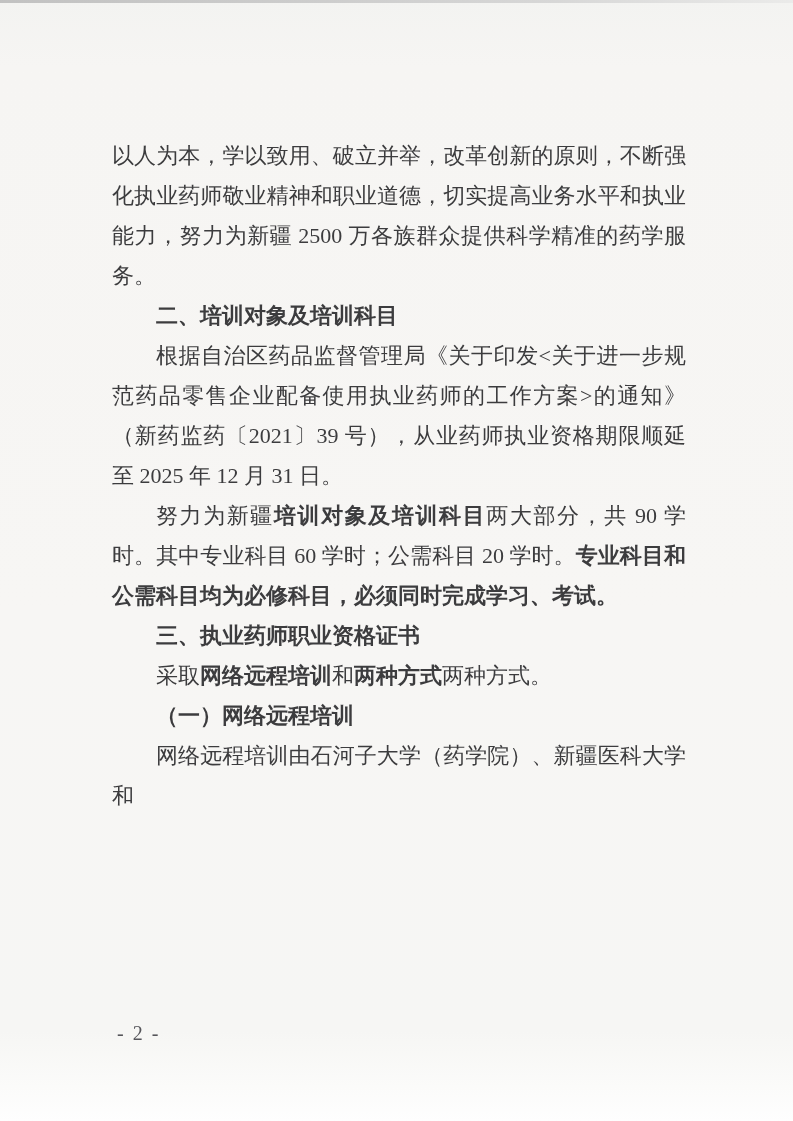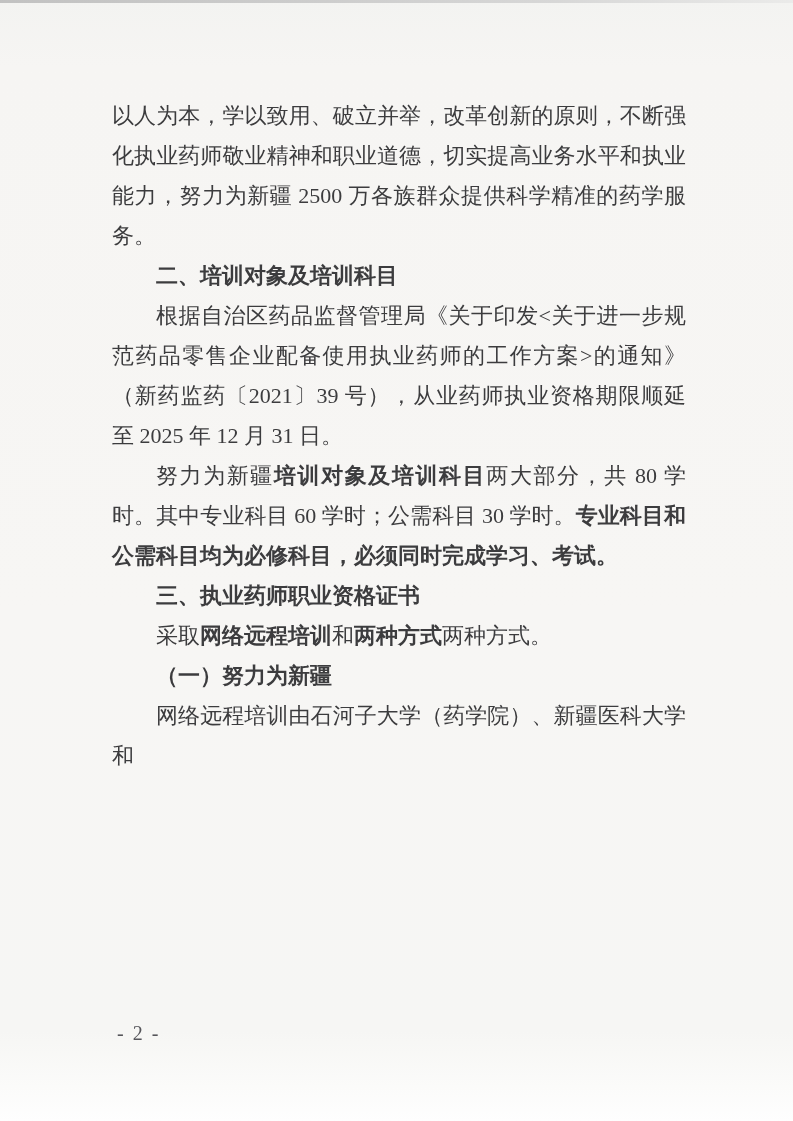--- a/index.html
+++ b/index.html
@@ -48,20 +48,21 @@
     line-height: 40px;
     text-align: justify;
   }
   .doc-body p {
     margin: 0;
     padding: 0;
     text-indent: 2em;
   }
   .doc-body p.no-indent {
     text-indent: 0;
+    margin-top: 40px;
   }
   .run { font-weight: normal; }
   .run.bold { font-weight: bold; }
   .page-footer {
     position: absolute;
     left: 117px;
     top: 1022px;
     font-size: 20px;
     letter-spacing: 2px;
     color: #55555a;
@@ -70,20 +71,20 @@
 </head>
 <body>
 
 <div class="paper"></div>
 <div class="scan-edge-top"></div>
 
 <div class="doc-body">
     <p class="paragraph no-indent"><span class="run">以人为本，学以致用、破立并举，改革创新的原则，不断强化执业药师敬业精神和职业道德，切实提高业务水平和执业能力，努力为新疆 2500 万各族群众提供科学精准的药学服务。</span></p>
     <p class="heading"><span class="run bold">二、培训对象及培训科目</span></p>
     <p class="paragraph"><span class="run">根据自治区药品监督管理局《关于印发&lt;关于进一步规范药品零售企业配备使用执业药师的工作方案&gt;的通知》（新药监药〔2021〕39 号），从业药师执业资格期限顺延至 2025 年 12 月 31 日。</span></p>
-    <p class="paragraph"><span class="run">努力为新疆</span><span class="run bold">培训对象及培训科目</span><span class="run">两大部分，共 80 学时。其中专业科目 60 学时；公需科目 30 学时。</span><span class="run bold">专业科目和公需科目均为必修科目，必须同时完成学习、考试。</span></p>
+    <p class="paragraph"><span class="run">努力为新疆</span><span class="run bold">培训对象及培训科目</span><span class="run">两大部分，共 90 学时。其中专业科目 60 学时；公需科目 20 学时。</span><span class="run bold">专业科目和公需科目均为必修科目，必须同时完成学习、考试。</span></p>
     <p class="heading"><span class="run bold">三、执业药师职业资格证书</span></p>
     <p class="paragraph"><span class="run">采取</span><span class="run bold">网络远程培训</span><span class="run">和</span><span class="run bold">两种方式</span><span class="run">两种方式。</span></p>
-    <p class="subheading"><span class="run bold">（一）努力为新疆</span></p>
+    <p class="subheading"><span class="run bold">（一）网络远程培训</span></p>
     <p class="paragraph"><span class="run">网络远程培训由石河子大学（药学院）、新疆医科大学和</span></p>
   </div>
 
 <div class="page-footer">- 2 -</div>
 
 </body></html>

